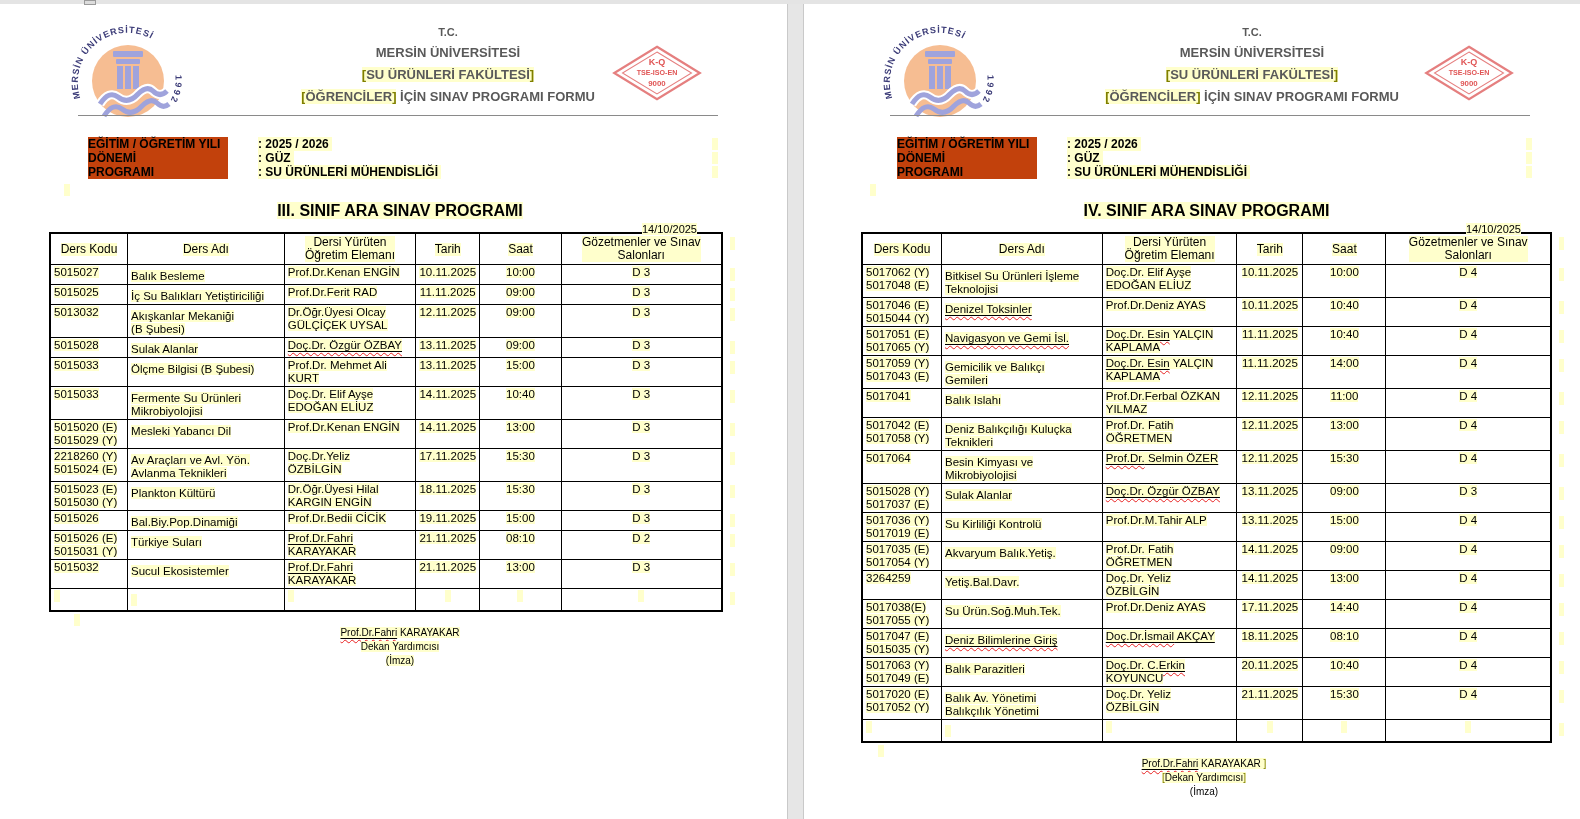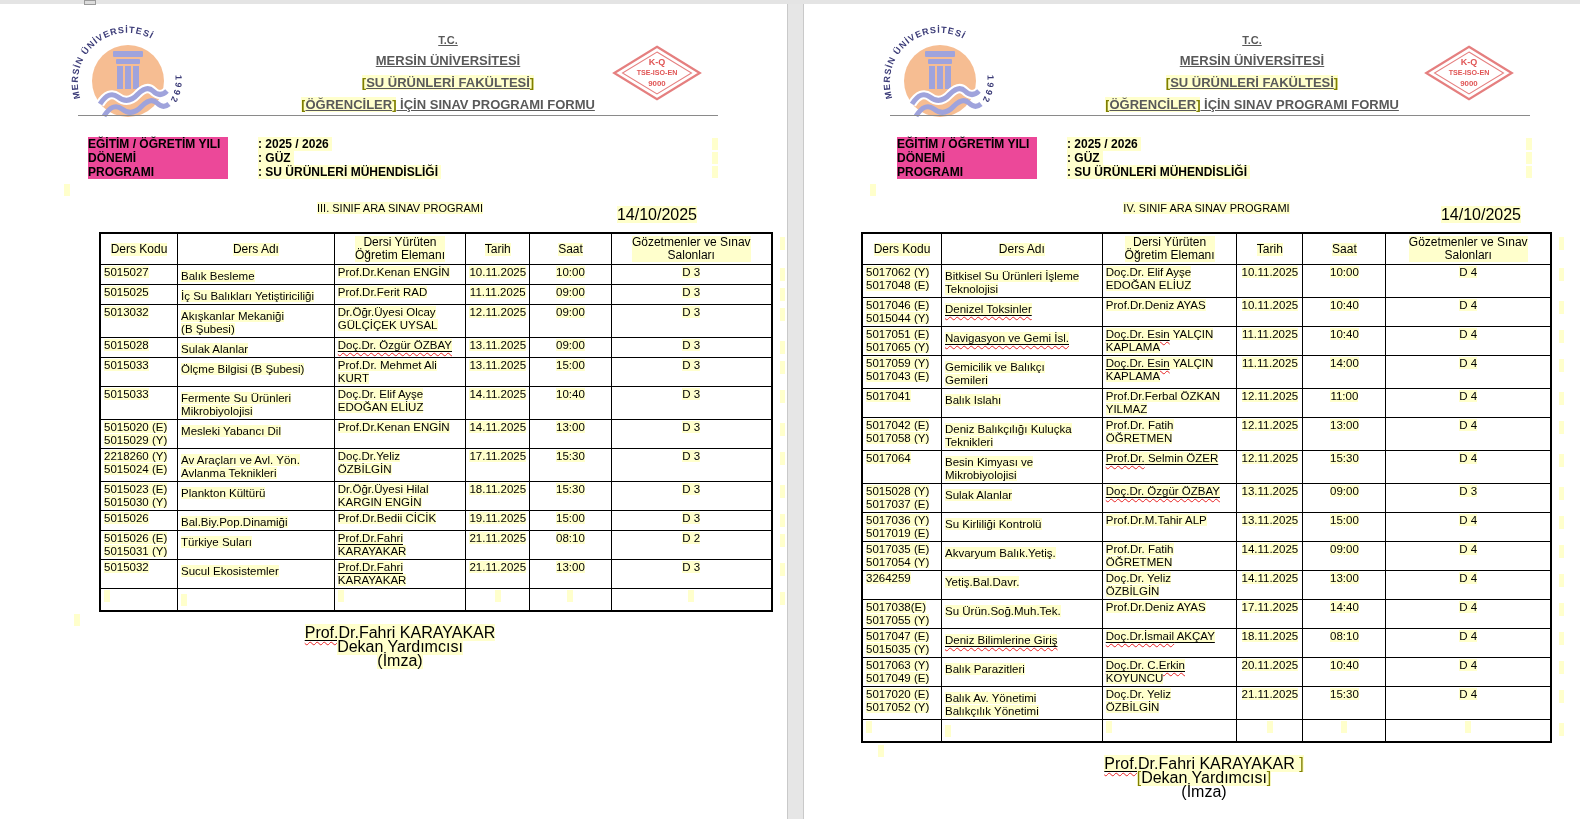--- a/index.html
+++ b/index.html
@@ -11,72 +11,72 @@
   .top-strip{position:absolute;top:0;left:0;width:1580px;height:4px;background:#e4e4e4;z-index:5;}
   .boundary-toggle{position:absolute;top:0;left:84px;width:12px;height:5px;background:#dcdcdc;border:1px solid #9a9a9a;box-sizing:border-box;}
   
   .pages{position:absolute;top:4px;left:0;width:1580px;height:815px;display:flex;}
   .page{background:#fff;position:relative;height:815px;overflow:hidden;}
   .page.pl{width:787px;}
   .page-gap{width:17px;height:815px;background:#e6e6e6;border-left:1px solid #c9c9c9;border-right:1px solid #c9c9c9;box-sizing:border-box;}
   .page.pr{flex:1;}
 
   
-  .doc-head{position:absolute;top:26px;left:160px;width:576px;text-align:center;color:#595959;font-weight:bold;text-decoration:underline;}
+  .doc-head{position:absolute;top:18px;left:160px;width:576px;text-align:center;color:#595959;font-weight:bold;}
   .h-line{line-height:22px;font-size:13px;white-space:pre;}
   .h-line.h-tc{font-size:11px;line-height:20px;}
   .uni-logo{position:absolute;left:64px;top:20px;width:132px;height:112px;}
   .pr .uni-logo{left:72px;}
   .cert{position:absolute;left:612px;top:40px;width:90px;height:58px;}
   .pr .cert{left:620px;}
   .sep{position:absolute;left:78px;top:111px;width:640px;border-top:1px solid #8a8a8a;}
   .pr .sep{left:86px;}
 
   
   .info{position:absolute;top:133px;left:0;width:100%;font-size:12px;font-weight:bold;}
   .info-row{position:relative;height:13.5px;margin-bottom:0.5px;}
-  .lab{position:absolute;left:88px;width:140px;background:#ec4899;white-space:pre;}
+  .lab{position:absolute;left:88px;width:140px;background:#c2410c;white-space:pre;}
   .pr .lab{left:93px;}
   .val{position:absolute;left:258px;background:#ffffcc;padding-right:3px;white-space:pre;}
   .pr .val{left:263px;}
 
   .fmark{position:absolute;width:6px;height:12px;background:#ffffcc;}
 
-  .prog-title{position:absolute;top:198px;left:63px;width:674px;text-align:center;font-size:11px;font-weight:normal;}
+  .prog-title{position:absolute;top:198px;left:63px;width:674px;text-align:center;font-size:16px;font-weight:bold;}
   .pr .prog-title{left:57px;width:691px;}
-  .doc-date{position:absolute;top:202px;left:63px;width:634px;text-align:right;font-size:16px;}
+  .doc-date{position:absolute;top:219px;left:63px;width:634px;text-align:right;font-size:11px;}
   .pr .doc-date{left:57px;width:660px;}
 
   
   .hl{background:#ffffcc;}
   .b{color:#7f7f00;}
   .ul{text-decoration:underline;text-decoration-thickness:1px;text-underline-offset:1.5px;}
   .sp{text-decoration:underline;text-decoration-style:wavy;text-decoration-color:#e82222;text-decoration-thickness:1px;text-underline-offset:2.5px;}
 
   
-  .doc-table{margin:228px 0 0 99px;width:674px;border:2px solid #000;box-sizing:border-box;font-size:11.5px;line-height:13px;}
+  .doc-table{margin:228px 0 0 49px;width:674px;border:2px solid #000;box-sizing:border-box;font-size:11.5px;line-height:13px;}
   .pr .doc-table{margin-left:57px;width:691px;}
   .trow{display:flex;position:relative;border-bottom:1px solid #000;min-height:19px;align-items:stretch;}
   .trow:last-child{border-bottom:none;}
   .trow::after{content:"";position:absolute;right:-14px;top:3px;width:5px;height:13px;background:#ffffcc;}
   .cell{border-right:1px solid #000;padding:1px 3px;box-sizing:border-box;}
   .cell:last-child{border-right:none;}
   .c1{flex:0 0 11.5%;}
   .c2{flex:0 0 23.4%;}
   .c3{flex:0 0 19.6%;}
   .c4{flex:0 0 9.6%;text-align:center;}
   .c5{flex:0 0 12.1%;text-align:center;}
   .c6{flex:1;text-align:center;}
   .trow:not(.thead) .c2{padding-top:5px;}
   .thead .cell{display:flex;align-items:center;justify-content:center;text-align:center;white-space:pre-line;min-height:30px;font-size:12px;padding:1px 2px;}
   .empty-row{min-height:16px;}
   .mark{display:inline-block;width:6px;height:12px;background:#ffffcc;}
 
   .after-table{height:6px;margin-left:74px;}
-  .footer{width:320px;margin:8px 0 0 240px;text-align:center;font-size:16px;line-height:14px;}
+  .footer{width:320px;margin:8px 0 0 240px;text-align:center;font-size:10px;line-height:14px;}
   .footer .f-line{white-space:pre;}
 </style>
 </head>
 <body>
 
 <div class="top-strip">
   <div class="boundary-toggle"></div>
 </div>
 
 <div class="pages">

